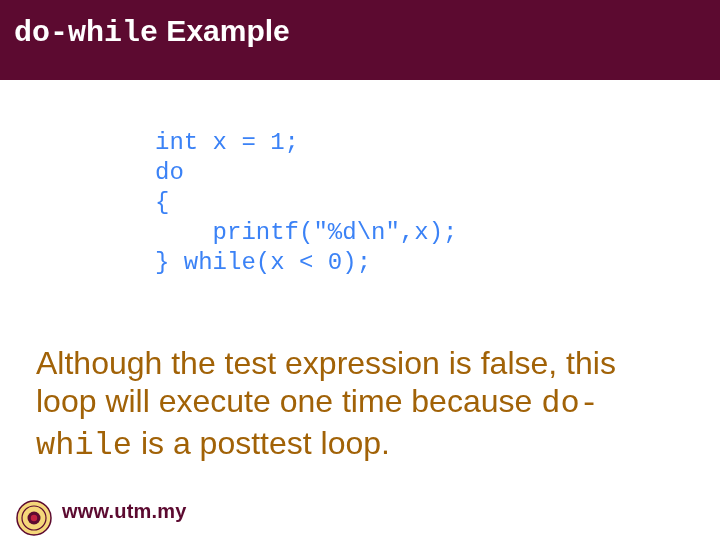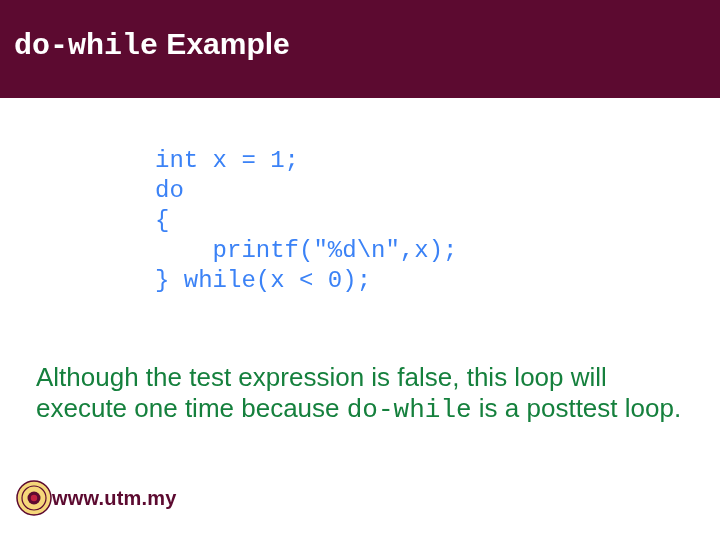--- a/index.html
+++ b/index.html
@@ -7,53 +7,53 @@
     width: 720px;
     height: 540px;
     background: #ffffff;
     font-family: Arial, Helvetica, sans-serif;
     position: relative;
     overflow: hidden;
   }
   .title-bar {
     background: #5c0a30;
     color: #ffffff;
-    height: 98px;
-    padding: 27px 14px 0 14px;
+    height: 80px;
+    padding: 14px 14px 0 14px;
     font-size: 30px;
     font-weight: bold;
   }
   .title-bar .mono {
     font-family: "Courier New", Courier, monospace;
     font-weight: bold;
   }
   .code-block {
     font-family: "Courier New", Courier, monospace;
     font-size: 24px;
     color: #3b82f6;
     white-space: pre;
     line-height: 1.25;
     margin: 48px 0 0 155px;
   }
   .explain {
-    font-size: 26px;
-    color: #15803d;
+    font-size: 32px;
+    color: #a16207;
     line-height: 1.2;
     margin: 66px 36px 0 36px;
   }
   .explain .mono {
     font-family: "Courier New", Courier, monospace;
   }
   .footer {
     position: absolute;
     left: 16px;
-    bottom: 24px;
+    bottom: 4px;
     display: flex;
-    align-items: center;
-    gap: 0;
+    align-items: flex-start;
+    gap: 10px;
   }
   .logo {
     width: 36px;
     height: 36px;
   }
   .site {
     color: #5c0a30;
     font-weight: bold;
     font-size: 20px;
     letter-spacing: 0.2px;

